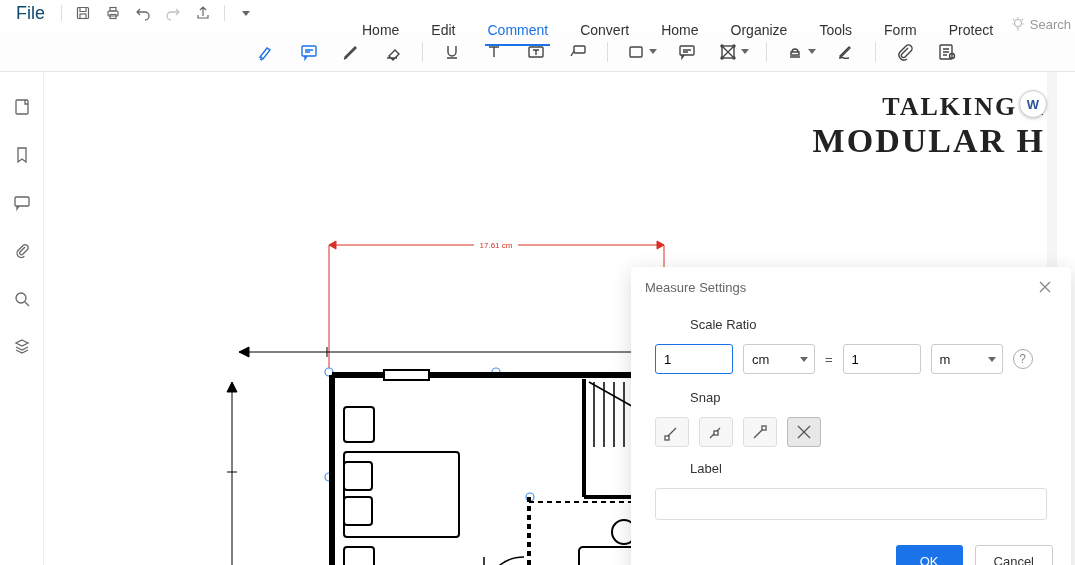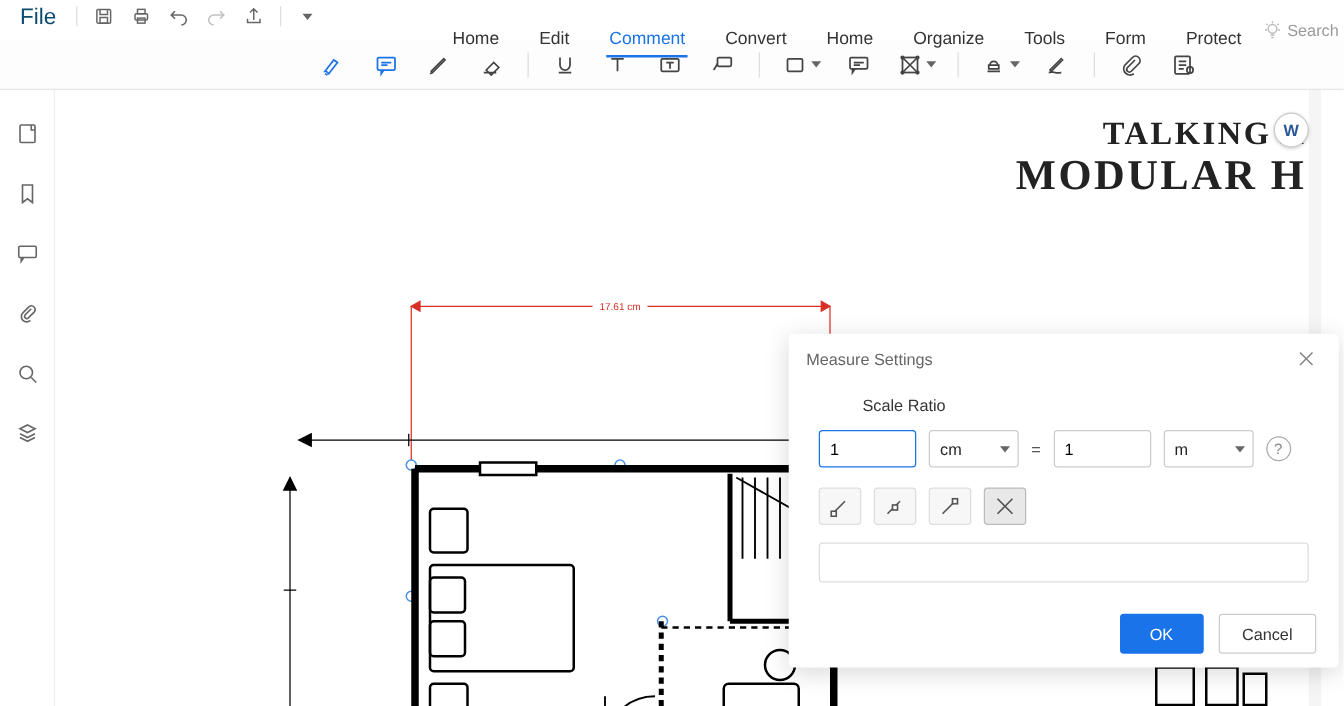--- a/index.html
+++ b/index.html
@@ -372,20 +372,21 @@
               <div class="caret-down"></div>
           </div>
           <span class="eq">=</span>
           <input class="inp" style="width: 78px;" value="1">
           <div class="inp sel" style="width:72px">
             <span>m</span>
               <div class="caret-down"></div>
           </div>
           <div class="help-ic">?</div>
         </div>
+        <div class="dlg-label">Snap</div>
         <div class="snap-row">
           <div class="snap-btn">
             <svg width="18" height="18" viewBox="0 0 18 18" stroke="#555" fill="none" stroke-width="1.3">
                 <path d="M3 15 l10-10"></path>
                 <rect x="2" y="13" width="4" height="4" fill="#fff"></rect>
               </svg>
           </div>
           <div class="snap-btn">
             <svg width="18" height="18" viewBox="0 0 18 18" stroke="#555" fill="none" stroke-width="1.3">
                 <path d="M3 15 l10-10"></path>
@@ -397,20 +398,21 @@
                 <path d="M3 15 l10-10"></path>
                 <rect x="11" y="3" width="4" height="4" fill="#fff"></rect>
               </svg>
           </div>
           <div class="snap-btn sel">
             <svg width="18" height="18" viewBox="0 0 18 18" stroke="#555" fill="none" stroke-width="1.3">
                 <path d="M3 3 l12 12 M3 15 l12-12"></path>
               </svg>
           </div>
         </div>
+        <div class="dlg-label">Label</div>
         <input class="label-inp" value="" style="">
       </div>
       <div class="dialog-footer">
         <button class="btn btn-primary">OK</button>
         <button class="btn btn-default">Cancel</button>
       </div>
     </div>
   </div>
 </div>
 

